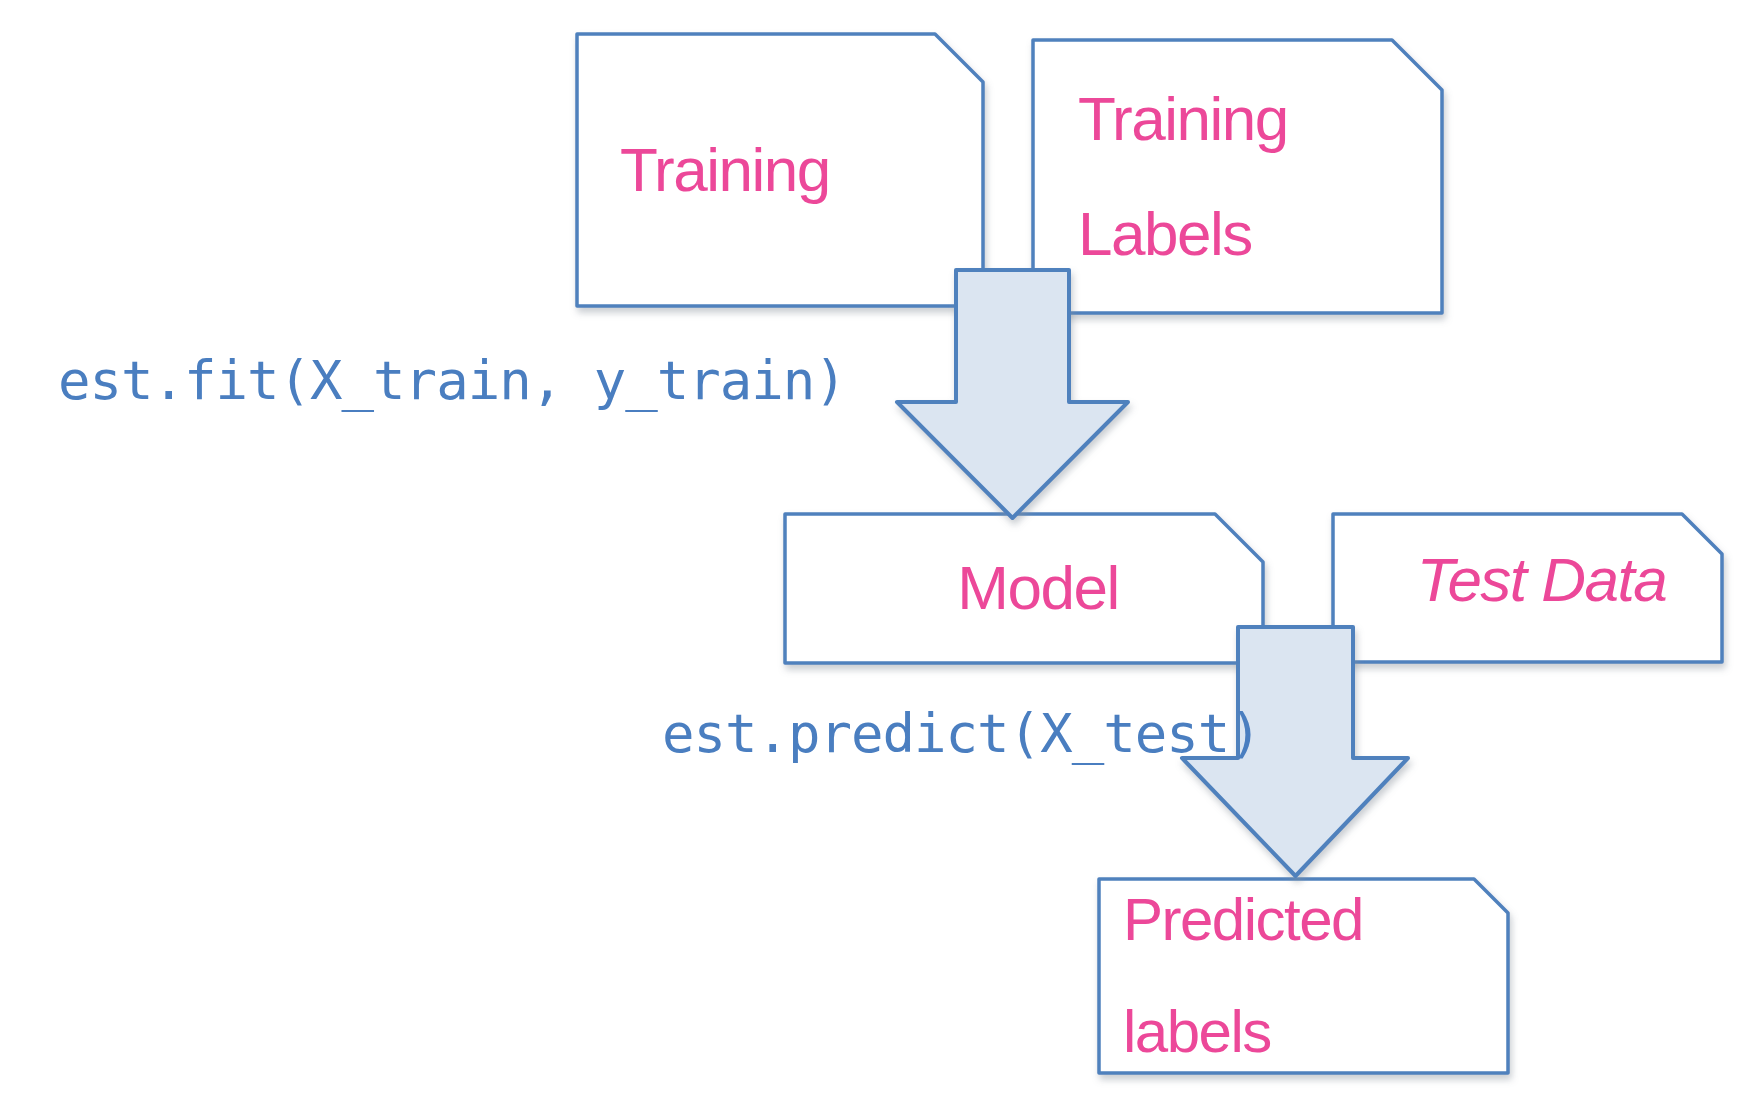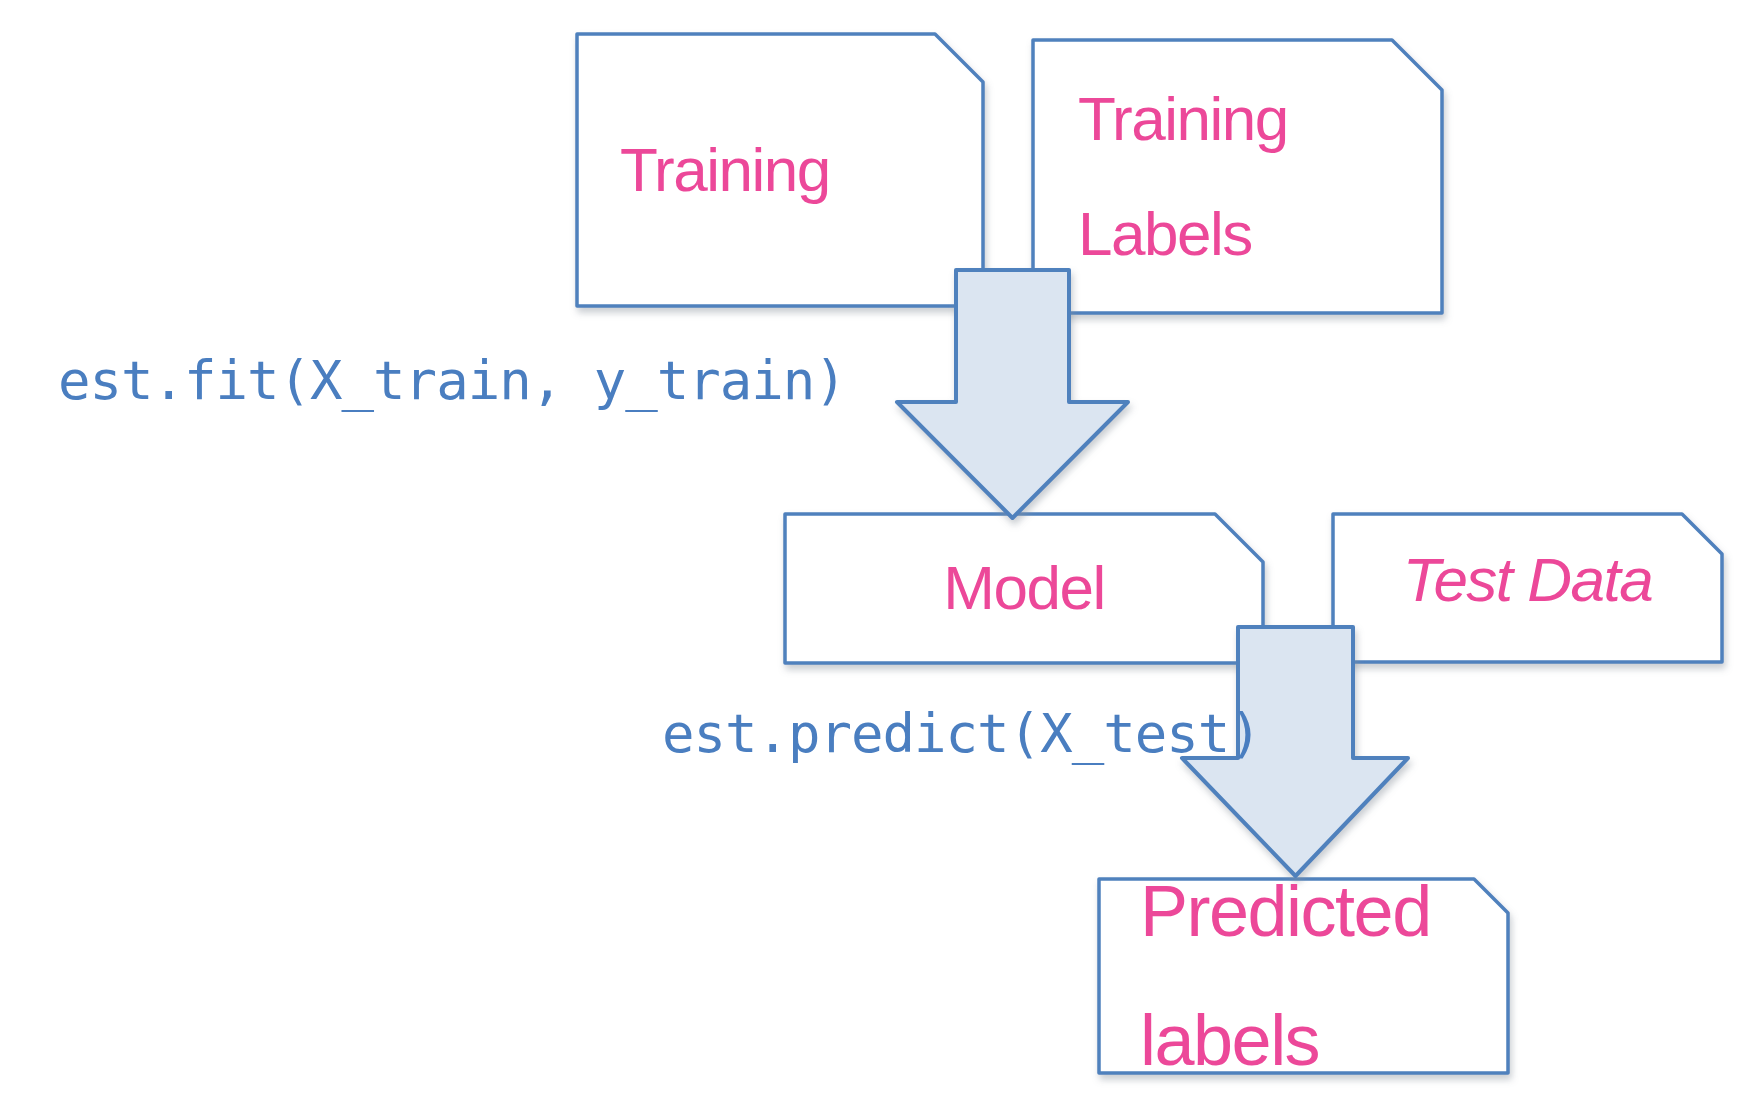--- a/index.html
+++ b/index.html
@@ -36,21 +36,21 @@
     color: #ec4899;
     font-size: 62px;
     line-height: 1.40;
     letter-spacing: -1.5px;
     box-sizing: border-box;
     pointer-events: none;
     gap: 28px;
   }
   .label span { display: block; }
   .label.left-align { align-items: flex-start; padding-left: 43px; }
-  .label.center-align { align-items: center; text-align: left; }
+  .label.center-align { align-items: center; text-align: left; margin-left: 14px; }
   .code {
     position: absolute;
     font-family: "DejaVu Sans Mono", "Liberation Mono", monospace;
     font-size: 54px;
     line-height: 1.0;
     letter-spacing: -1px;
     color: #4a7ec0;
     white-space: pre;
     pointer-events: none;
   }
@@ -87,21 +87,21 @@
   </div>
 
   <div class="label center-align" style="left:785px; top:514px; width:478px; height:149px;">
     <span>Model</span>
   </div>
 
   <div class="label center-align" style="left:1333px; top:514px; width:389px; height:132px;font-style:italic;">
     <span>Test Data</span>
   </div>
 
-  <div class="label left-align" style="left:1099px; top:879px; width:409px; height:194px; padding-left:41px; font-size:72px;">
+  <div class="label left-align" style="left:1099px; top:879px; width:409px; height:194px; padding-left:24px; font-size:60px;">
     <span>Predicted</span>
     <span>labels</span>
   </div>
 
   <div class="code" style="left:58px; top:354px;">est.fit(X_train, y_train)</div>
 
   <div class="code" style="left:662px; top:707px;">est.predict(X_test)</div>
 
 </div>
 

